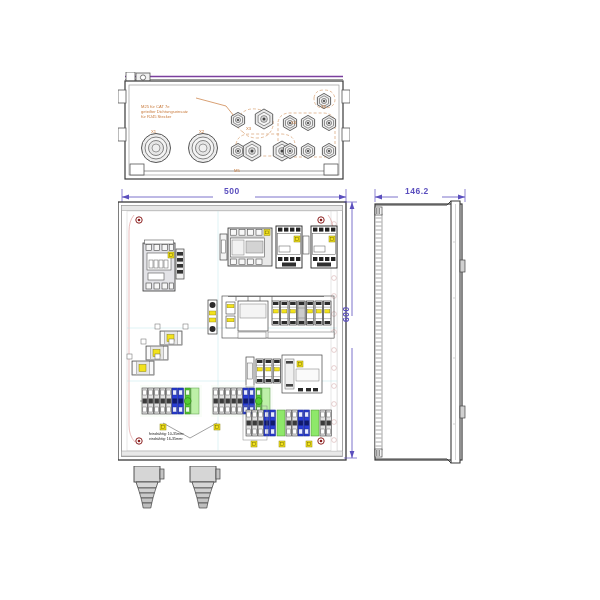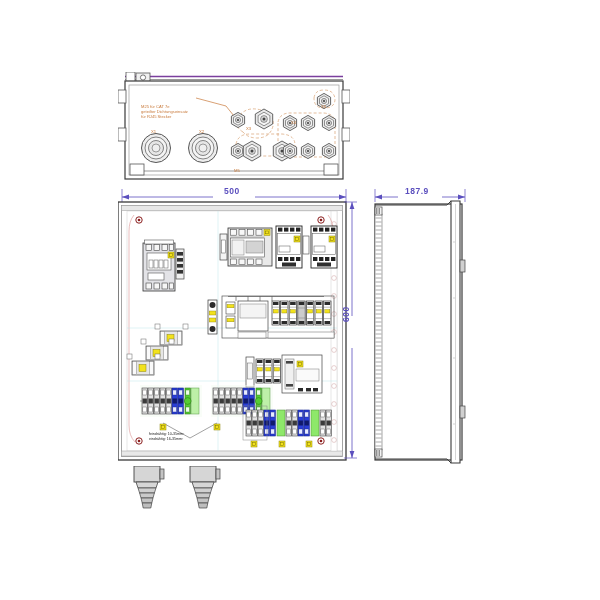--- a/index.html
+++ b/index.html
@@ -519,21 +519,21 @@
   <div class="abs" style="left:372px;top:189px;">
     <svg width="96" height="14" viewBox="0 0 96 14">
       <line x1="3" y1="8" x2="26" y2="8" stroke="#5b4fbe" stroke-width="0.8"></line>
       <line x1="70" y1="8" x2="93" y2="8" stroke="#5b4fbe" stroke-width="0.8"></line>
       <path d="M3,8 l7,-2.4 l0,4.8 z" fill="#5b4fbe"></path>
       <path d="M93,8 l-7,-2.4 l0,4.8 z" fill="#5b4fbe"></path>
       <line x1="3" y1="0" x2="3" y2="13" stroke="#5b4fbe" stroke-width="0.7"></line>
       <line x1="93" y1="0" x2="93" y2="13" stroke="#5b4fbe" stroke-width="0.7"></line>
     </svg>
   </div>
-  <div class="abs dimtext" style="left:405px;top:186px;font-size:8.5px;">187.9</div>
+  <div class="abs dimtext" style="left:405px;top:186px;font-size:8.5px;">146.2</div>
 
   <div class="abs" style="left:372px;top:198px;">
     <svg width="100" height="270" viewBox="0 0 100 270">
 
       <rect x="3" y="6" width="87" height="256" fill="#ffffff" stroke="#3a3a3a" stroke-width="1.2"></rect>
 
       <path d="M79,3 l9,0 l0,262 l-9,0 z" fill="#ffffff" stroke="#3a3a3a" stroke-width="1.1"></path>
       <line x1="83.5" y1="6" x2="83.5" y2="262" stroke="#b8b8b8" stroke-width="0.6"></line>
 
       <path d="M79,3 l-4,4 l-72,0" fill="none" stroke="#3a3a3a" stroke-width="1"></path>

